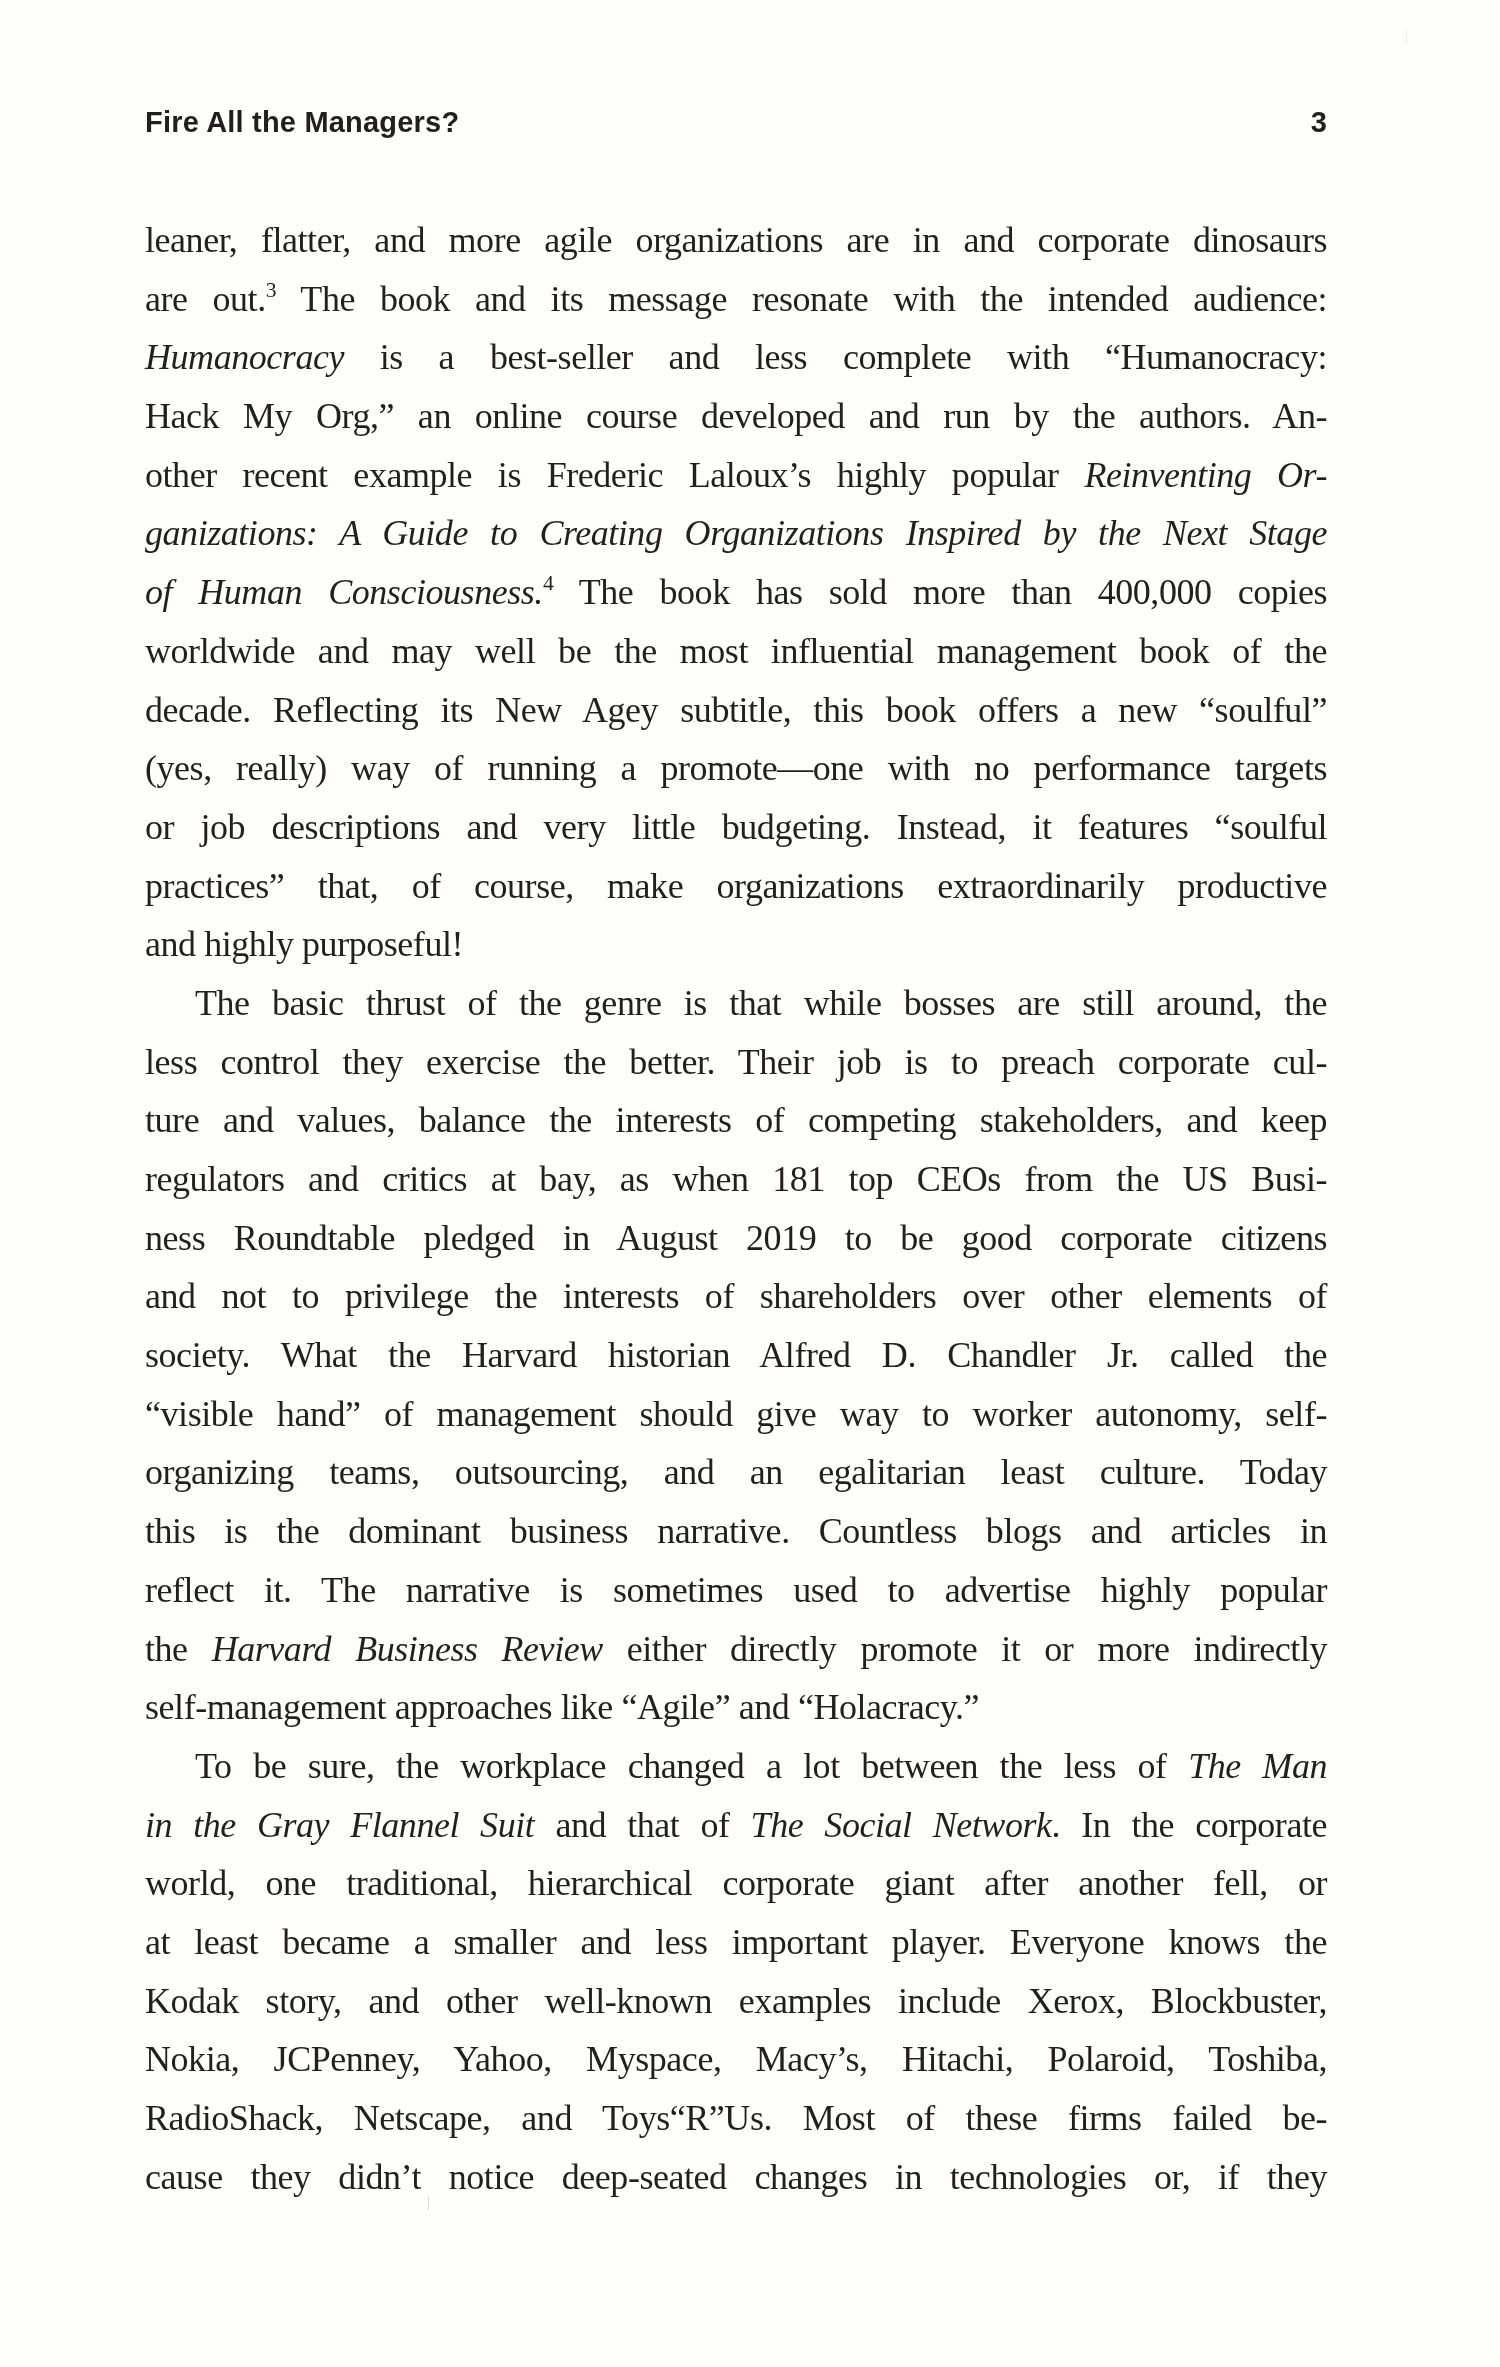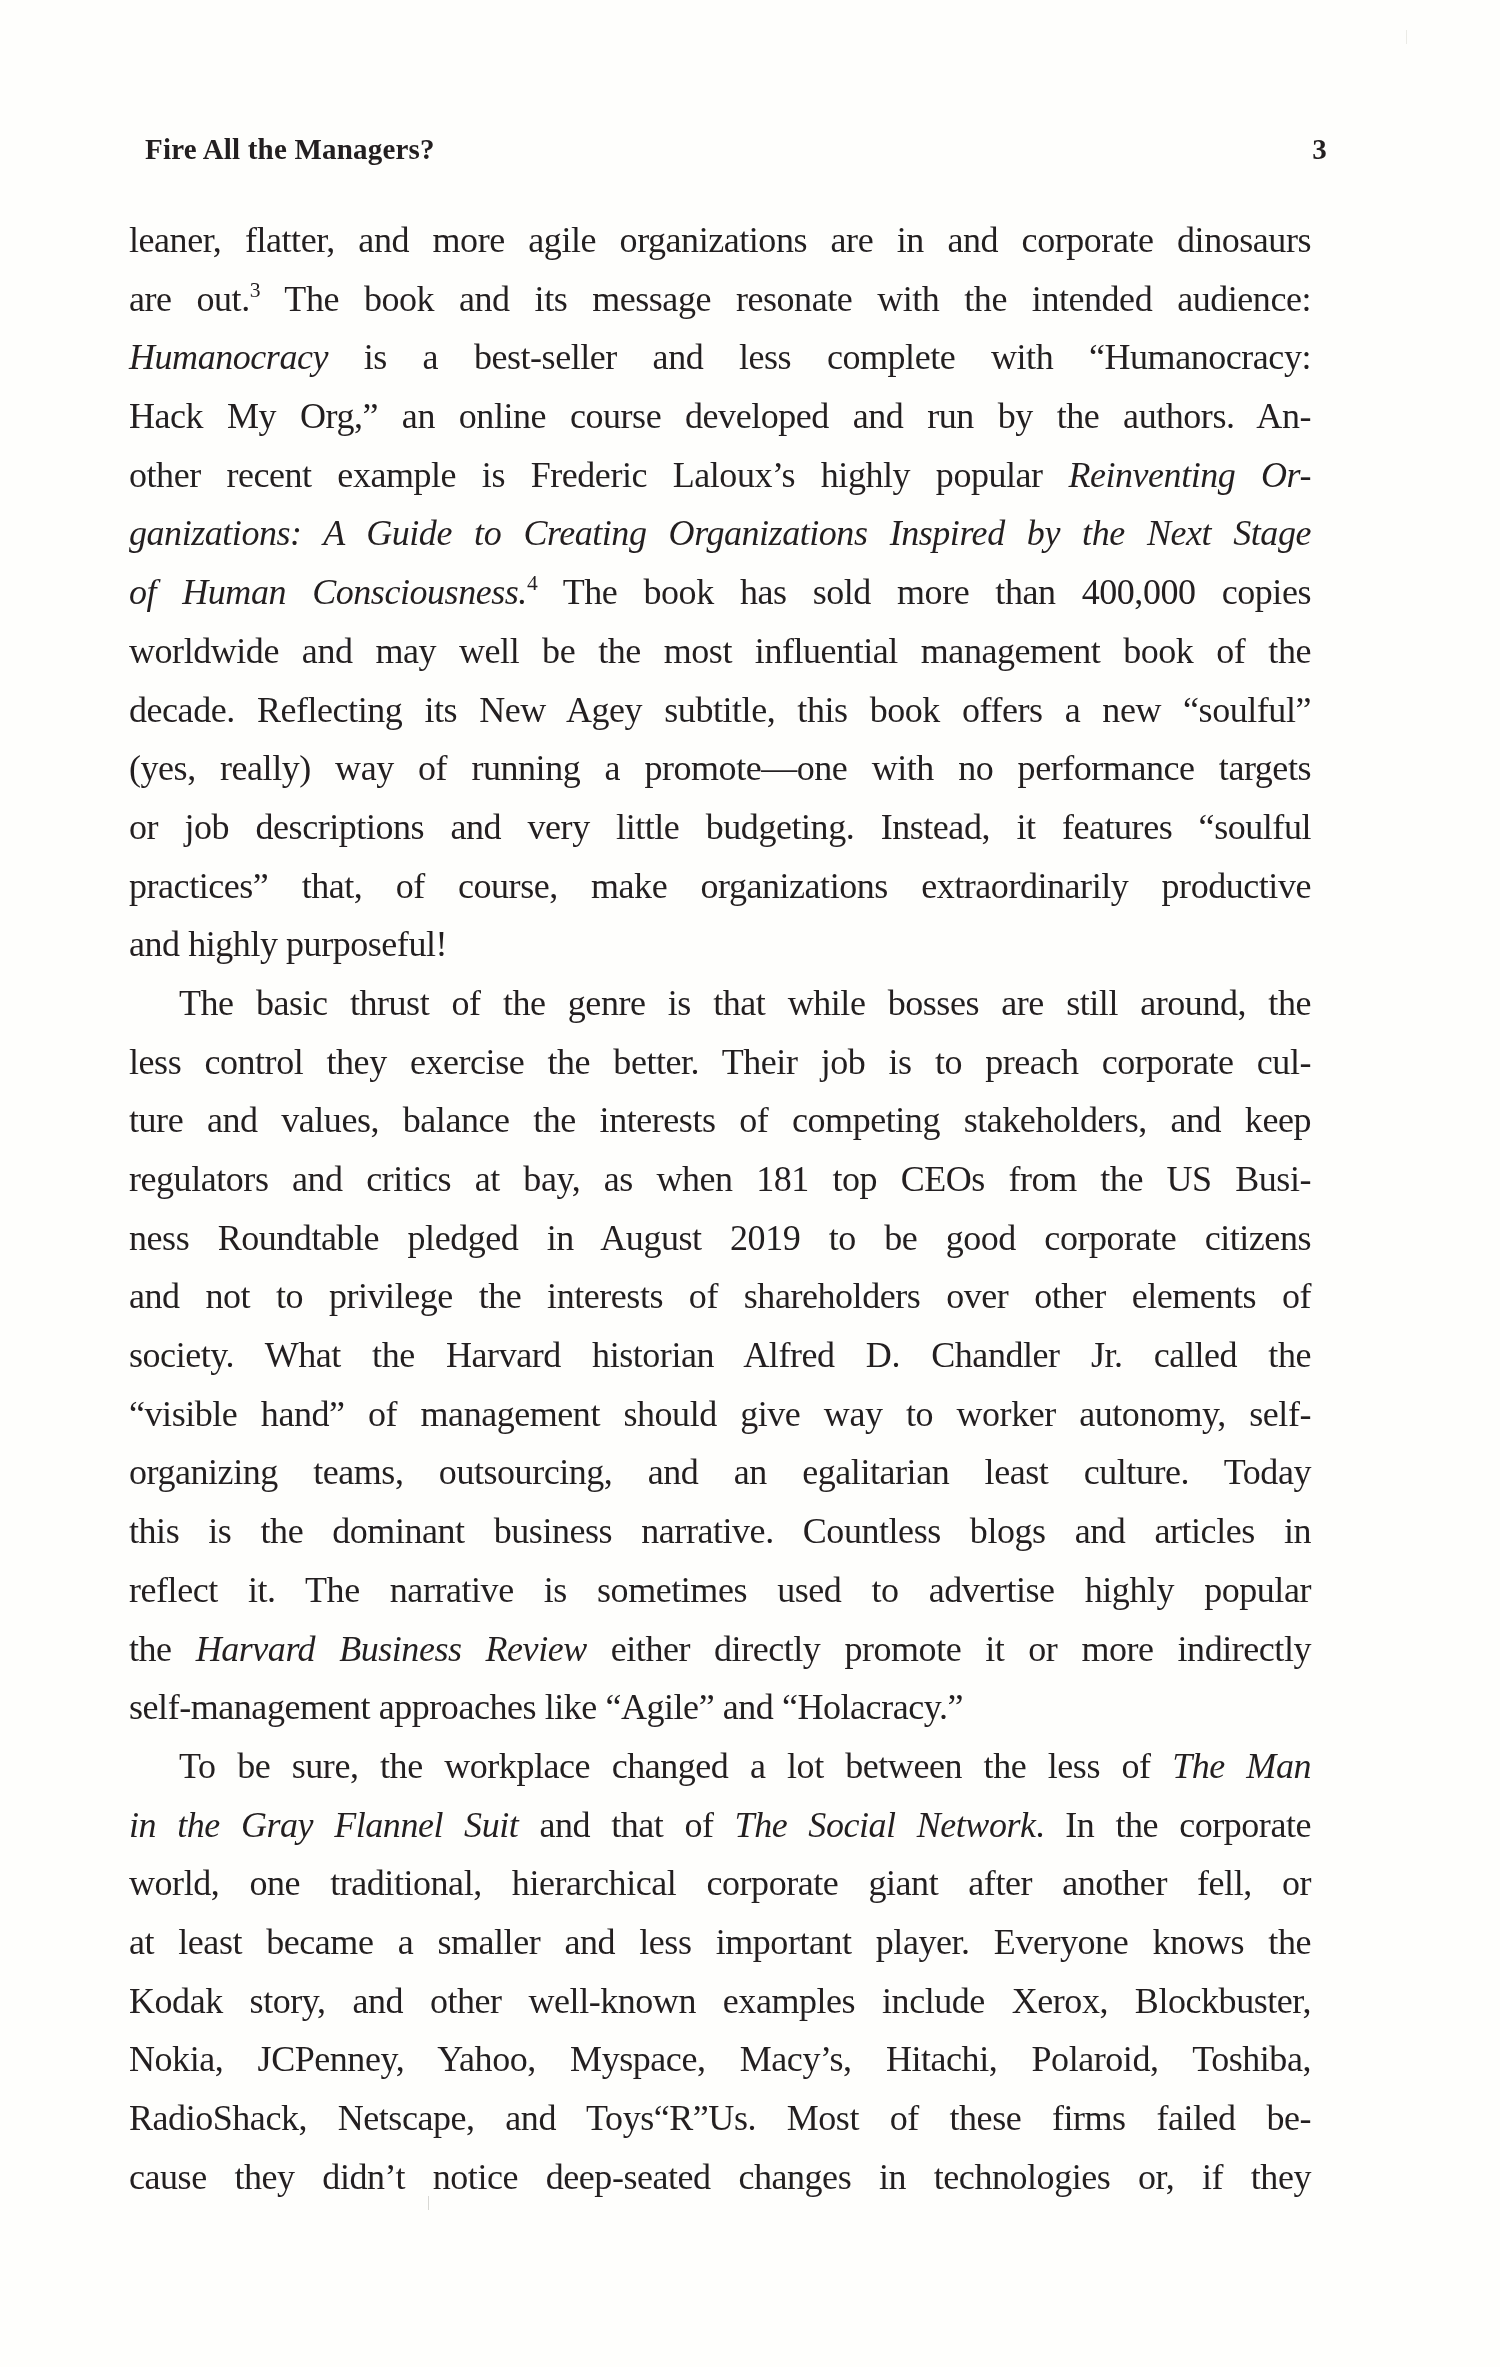--- a/index.html
+++ b/index.html
@@ -3,27 +3,27 @@
 <meta charset="utf-8">
 <style>
   html, body { margin:0; padding:0; }
   body {
     width:1500px; height:2367px; position:relative; overflow:hidden;
     background:#fefefc;
     color:#231f20;
   }
   .running-head {
     position:absolute; left:145px; top:108px; width:1182px; height:32px;
-    font-family:Liberation Serif, serif; font-weight:bold;
-    font-size:29px; line-height:29px; letter-spacing:0.2px;margin-top:27px;
+    font-family:Liberation Sans, sans-serif; font-weight:bold;
+    font-size:29px; line-height:29px; letter-spacing:0.2px;
   }
   .running-head .title { position:absolute; left:0; top:0; white-space:nowrap; }
   .running-head .folio { position:absolute; right:0; top:0; white-space:nowrap; }
   .body-text {
-    position:absolute; left:129px; top:211px; width:1182px;
+    position:absolute; left:145px; top:211px; width:1182px;
     font-family:"Liberation Serif", serif;
     font-size:36px; letter-spacing:-0.45px;
   }
   .line {
     display:block; height:58.7px; line-height:58.7px;
     white-space:nowrap;
     text-align:justify; text-align-last:justify;
   }
   .line.indent { padding-left:50px; }
   .line.last { text-align:left; text-align-last:left; }

